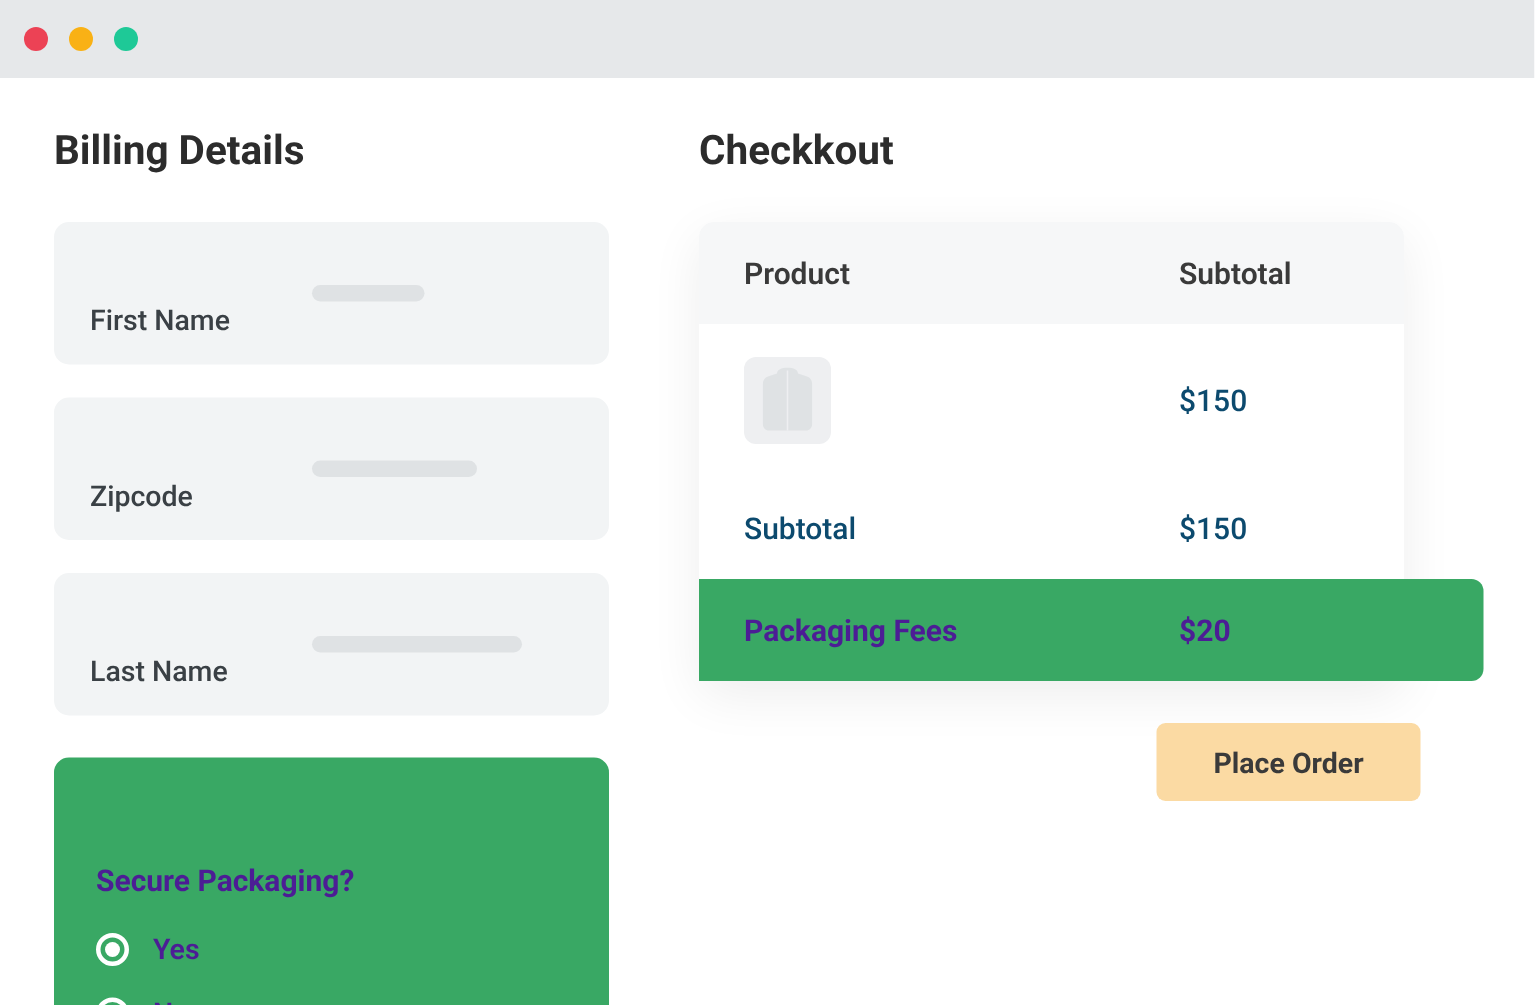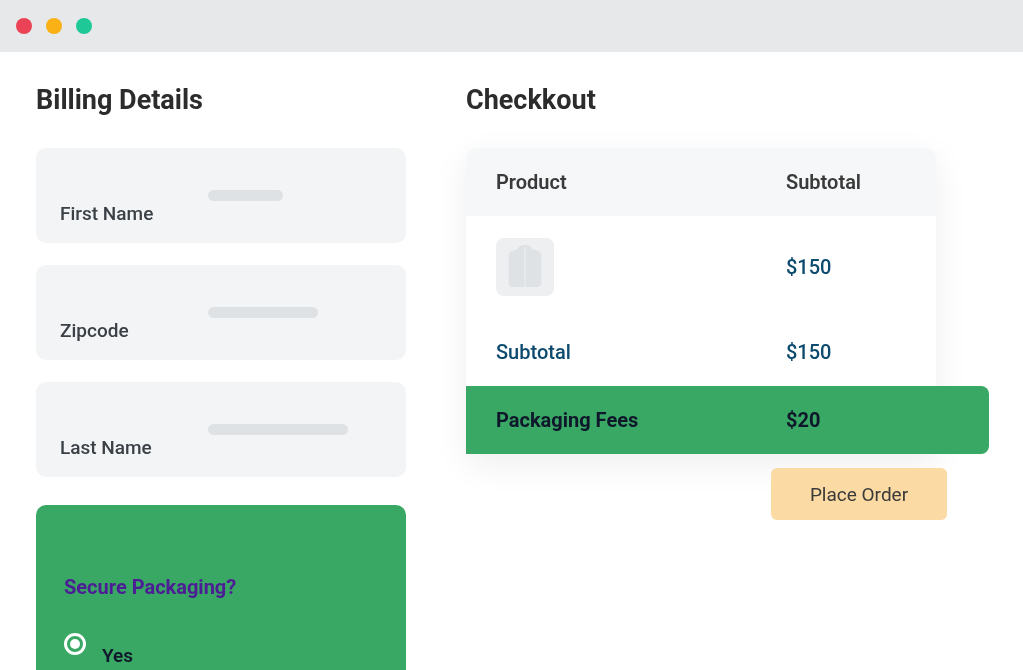--- a/index.html
+++ b/index.html
@@ -31,53 +31,53 @@
   .bar-sm { width: 75px; }
   .bar-md { width: 140px; }
   .bar-lg { width: 110px; }
 
   .secure-box { background: #39a864; border-radius: 10px; padding: 30px 28px 28px; margin-top: 28px; }
   .secure-title { font-size: 20px; font-weight: 700; color: #4c1d95; margin-bottom: 22px; margin-top: 40px; }
   .radio-row { display: flex; align-items: center; gap: 16px; margin-bottom: 20px; cursor: pointer; }
   .radio-row:last-child { margin-bottom: 0; align-items: center; }
   .radio { width: 22px; height: 22px; border: 3px solid #fff; border-radius: 50%; display: inline-flex; align-items: center; justify-content: center; }
   .radio.selected::after { content:""; width: 10px; height: 10px; background:#fff; border-radius:50%; }
-  .radio-label { color: #0f172a; font-size: 19px; font-weight: 600; margin-top: 23px; }
+  .radio-label { color: #4c1d95; font-size: 19px; font-weight: 600; }
 
   .checkout-card {
     background: #ffffff; border-radius: 10px; width: 470px;
     box-shadow: 0 10px 35px rgba(0,0,0,0.07);
     overflow: visible; margin-top: 0;
   }
   .chk-head { padding: 22px 30px; display:flex; justify-content:space-between; background:#f6f7f8; border-radius:10px 10px 0 0; }
   .chk-head span { font-size: 20px; font-weight:600; color:#3a3a3a; }
   .chk-head .rcol { width: 120px; text-align:left; }
 
   .chk-row { display:flex; justify-content:space-between; align-items:center;
     padding: 22px 30px; font-size: 20px; font-weight:500; color:#0c4a6e; }
   .chk-row .rcol { width: 120px; text-align:left; }
 
   .pkg-row {
     display:flex; justify-content:space-between; align-items:center;
-    background:#39a864; color:#0f172a; font-size: 20px; font-weight:700;
+    background:#39a864; color:#4c1d95; font-size: 20px; font-weight:700;
     padding: 22px 30px; width: 523px; border-radius: 0 8px 8px 0;
   }
   .pkg-row .rcol { width: 173px; text-align:left; }
 
   .product-thumb {
     width: 58px; height: 58px; border-radius: 8px; background:#eeeff1;
     display:flex; align-items:center; justify-content:center;
   }
   .product-thumb svg { width: 40px; height: 44px; }
 
   .place-order {
-    margin-top: 14px; margin-left: auto; margin-right: 40px;
+    margin-top: 28px; margin-left: auto; margin-right: 40px;
     width: 176px; height: 52px; background:#fbdaa3; border-radius:6px;
     display:flex; align-items:center; justify-content:center;
-    font-size: 19px; font-weight:400; color:#3a3a3a; cursor:pointer;
+    font-size: 19px; font-weight:700; color:#3a3a3a; cursor:pointer;
     float: right;
   }
 </style>
 </head>
 <body>
 
 <div class="titlebar">
   <div class="tl-dot tl-red"></div>
   <div class="tl-dot tl-amber"></div>
   <div class="tl-dot tl-green"></div>

